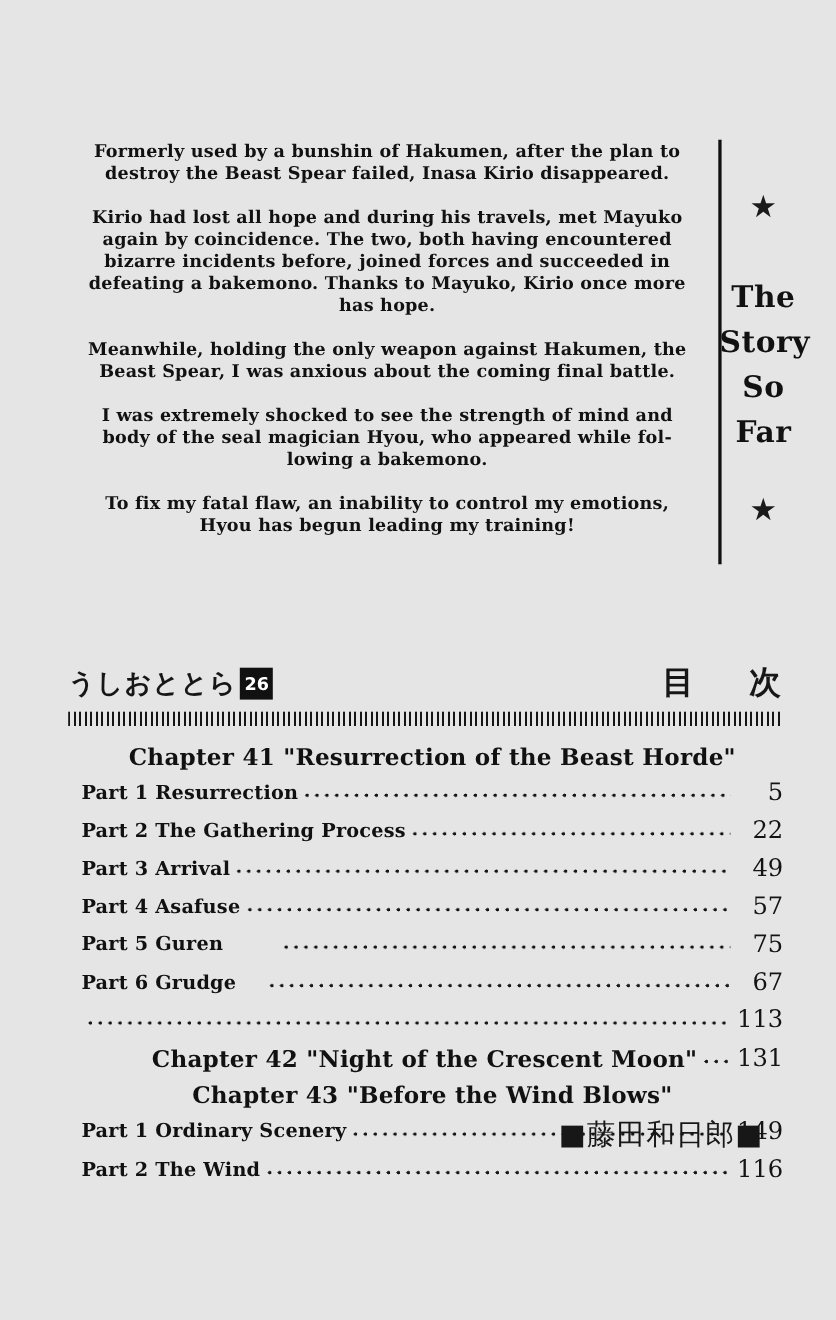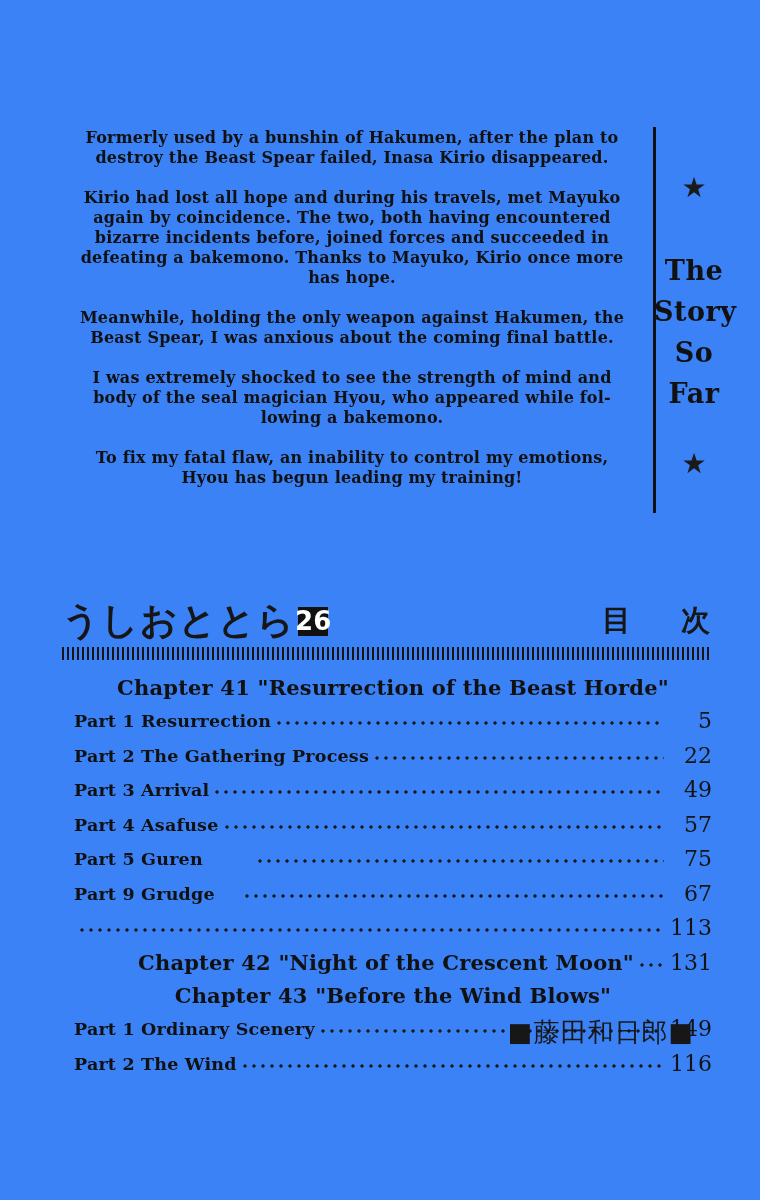--- a/index.html
+++ b/index.html
@@ -1,19 +1,19 @@
 <!DOCTYPE html>
 <html><head>
 <meta charset="utf-8">
 <style>
   html,body{margin:0;padding:0;background:#fff;}
   .page{
     position:relative;
     width:760px;height:1200px;
-    background:#3b82f6;
+    background:#e5e5e5;
     color:#111;
     overflow:hidden;
     font-family:"DejaVu Serif", serif;
   }
 
   
   .synopsis{
     position:absolute;left:62px;top:128px;width:580px;
     text-align:center;
   }
@@ -43,27 +43,27 @@
   }
 
   
   .toc-header{
     position:absolute;left:62px;top:601px;width:648px;height:40px;
     display:flex;justify-content:space-between;align-items:center;
     font-family:"DejaVu Sans","Liberation Sans",sans-serif;
   }
   .series-wrap{display:flex;align-items:center;}
   .series-title{
-    font-size:37px;font-weight:600;letter-spacing:1px;color:#161616;
+    font-size:24px;font-weight:600;letter-spacing:1px;color:#161616;
   }
   .volume-box{
     display:inline-flex;align-items:center;justify-content:center;
     width:30px;height:29px;margin-left:3px;
     background:#111;color:#fff;
-    font-size:26px;font-weight:700;text-align:right;
+    font-size:16px;font-weight:700;text-align:right;
   }
   .contents-label{display:flex;gap:50px;font-size:29px;font-weight:600;color:#161616;}
 
   
   .toc-rule{
     position:absolute;left:62px;top:647px;width:648px;height:13px;
     background:repeating-linear-gradient(90deg,#151515 0 2px,transparent 2px 5px);
   }
 
   
@@ -166,21 +166,21 @@
       <span class="p-num">57</span>
     </div>
 
     <div class="trow">
       <span class="p-label gap5">Part 5 Guren</span>
       <span class="leader"></span>
       <span class="p-num">75</span>
     </div>
 
     <div class="trow">
-      <span class="p-label gap6">Part 9 Grudge</span>
+      <span class="p-label gap6">Part 6 Grudge</span>
       <span class="leader"></span>
       <span class="p-num">67</span>
     </div>
 
     <div class="trow">
       <span class="leader"></span>
       <span class="p-num">113</span>
     </div>
 
     <div class="trow chlead">

